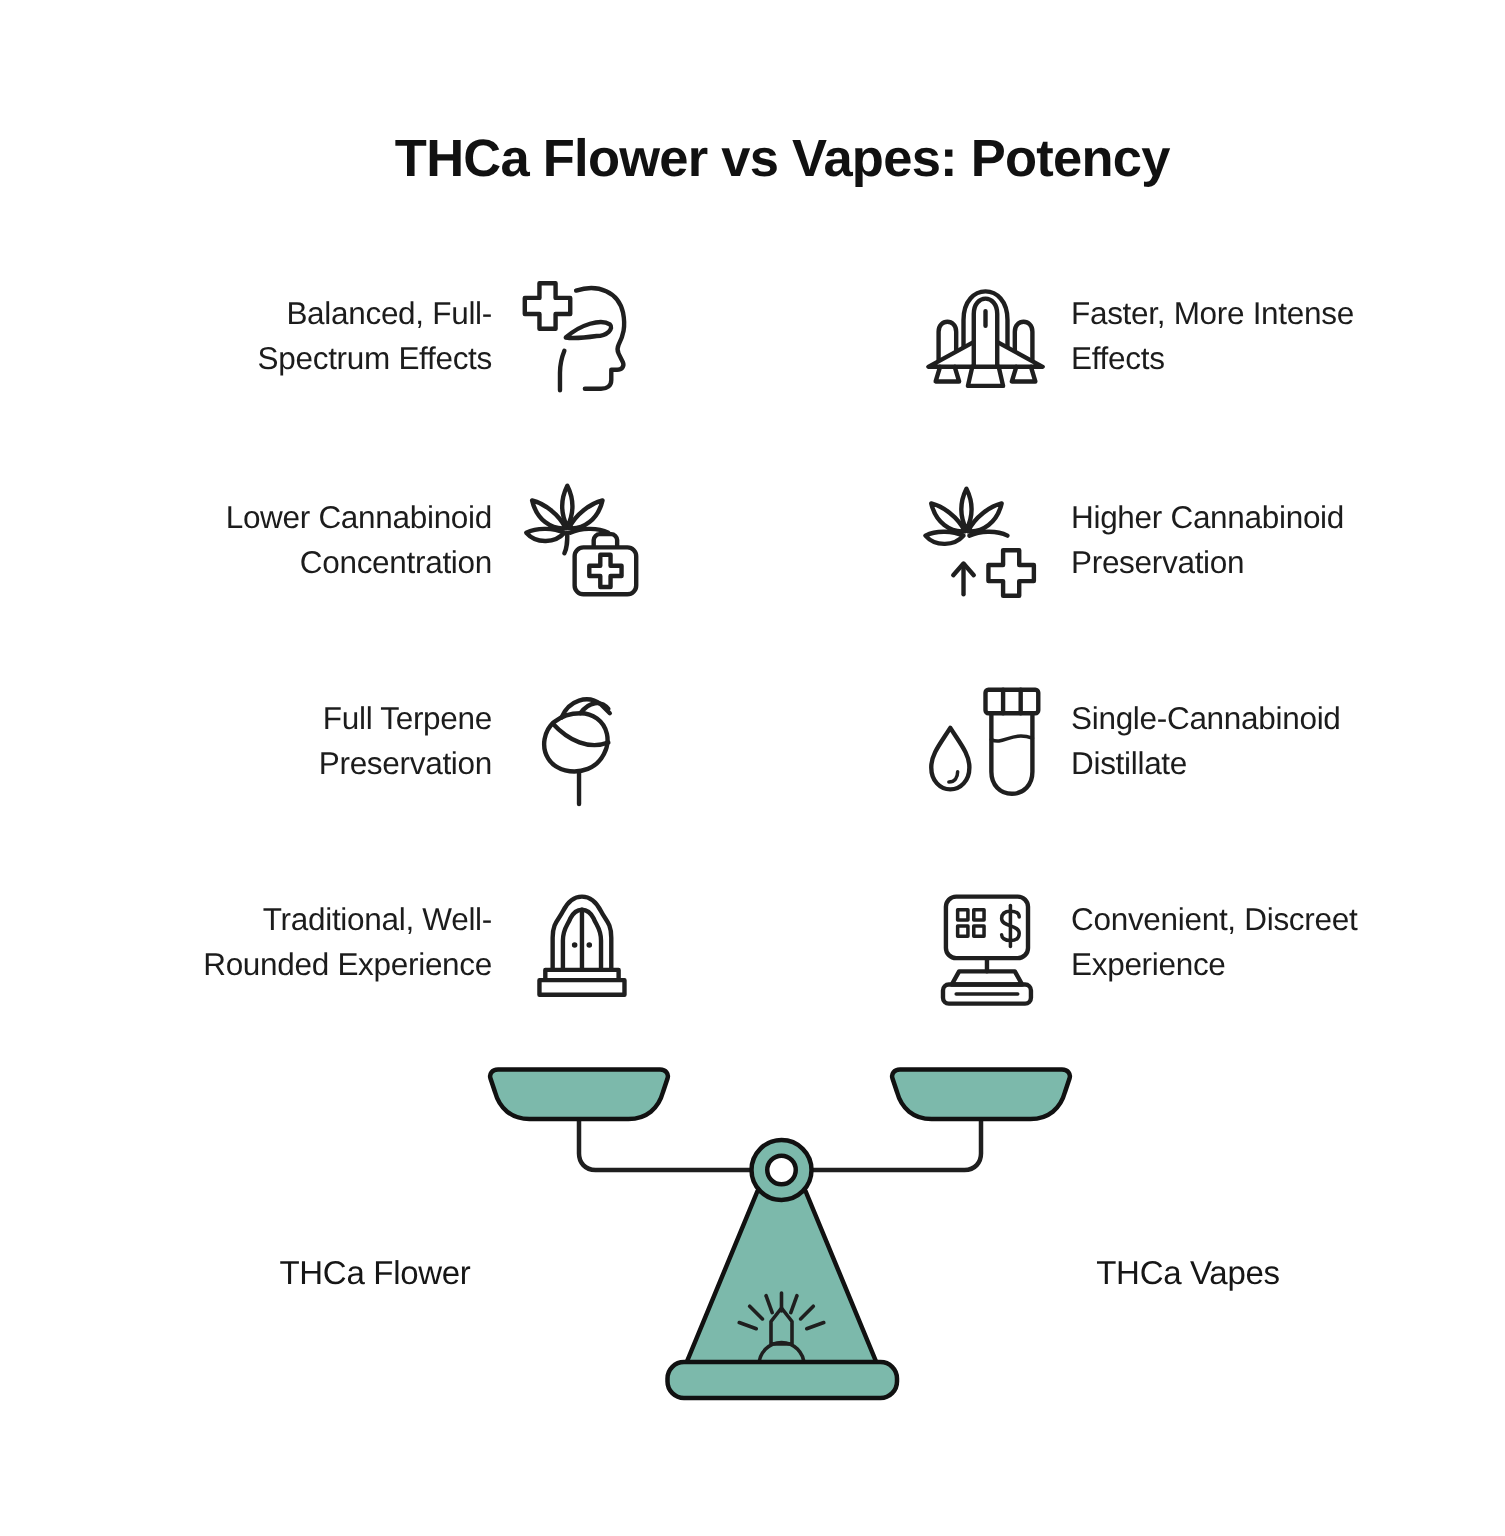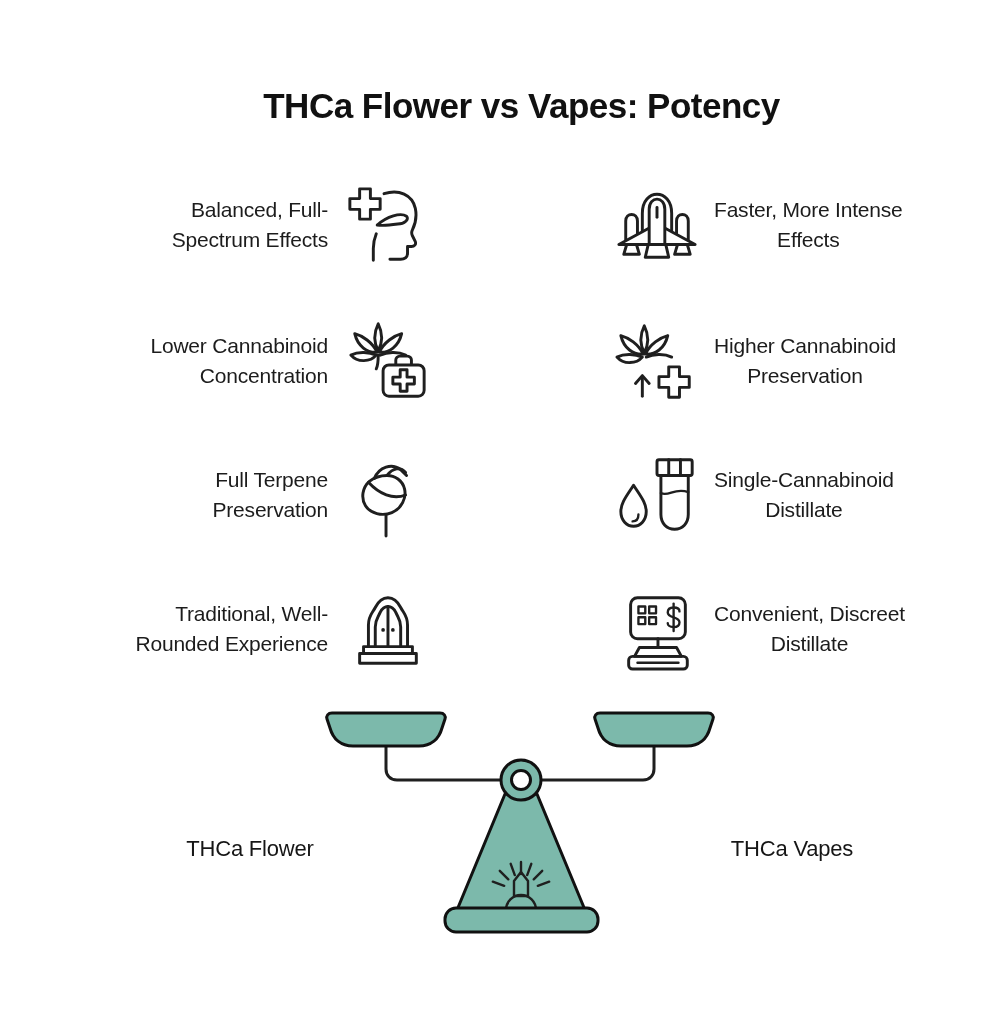--- a/index.html
+++ b/index.html
@@ -11,21 +11,21 @@
     position:absolute;top:86px;left:0;right:0;text-align:center;
     font-size:35px;font-weight:bold;letter-spacing:-0.5px;color:#111;
   }
   .row{position:absolute;height:96px;display:flex;align-items:center;}
   .row.left{left:55px;width:355px;justify-content:flex-end;}
   .row.right{left:594px;width:380px;justify-content:flex-start;}
   .row-text{
     font-size:21px;line-height:1.42;letter-spacing:-0.2px;white-space:pre-line;
   }
   .row.left .row-text{text-align:right;}
-  .row.right .row-text{text-align:center;margin-left:14px;}
+  .row.right .row-text{text-align:left;margin-left:14px;}
   .icon-box{width:86px;height:86px;flex:0 0 86px;}
   .row.left .icon-box{margin-left:16px;}
   .icon-box svg{width:100%;height:100%;}
   .ln{fill:none;stroke:#1f1f1f;stroke-width:3;stroke-linecap:round;stroke-linejoin:round;}
   .ln-thin{fill:none;stroke:#1f1f1f;stroke-width:2.4;stroke-linecap:round;stroke-linejoin:round;}
   .wh{fill:#fff;stroke:#1f1f1f;stroke-width:3;stroke-linecap:round;stroke-linejoin:round;}
   .dot{fill:#1f1f1f;stroke:none;}
   .fill-teal{fill:var(--teal,#7CB9AB);stroke:#111;stroke-width:3;stroke-linejoin:round;}
   .scale-wrap{position:absolute;left:281px;top:700px;width:440px;height:245px;}
   .side-label{
@@ -168,21 +168,21 @@
         <rect class="ln-thin" x="36" y="32" width="7" height="7"></rect>
         <path class="ln-thin" d="M67,26 C67,23 64,22 61,22 C57,22 55,24 55,27 C55,30 58,31 61,32 C64,33 67,34 67,37 C67,40 65,42 61,42 C57,42 55,40 55,38"></path>
         <path class="ln-thin" d="M61,18 V46"></path>
         <path class="ln" d="M45,54 V63"></path>
         <path class="ln" d="M26,63 L21,72 H69 L64,63 Z"></path>
         <rect class="ln" x="15" y="72" width="60" height="13" rx="4"></rect>
         <path class="ln-thin" d="M24,78.5 H66"></path>
       </svg>
     </div>
     <div class="row-text">Convenient, Discreet
-Distillate</div>
+Experience</div>
   </div>
 
   <div class="scale-wrap">
     <svg viewBox="0 0 440 245">
 
       <path class="ln" fill="none" d="M85,46 V69 C85,75 89,80 96,80 H205"></path>
       <path class="ln" fill="none" d="M353,46 V69 C353,75 349,80 342,80 H235"></path>
 
       <path class="fill-teal" d="M31,13 H139 C143,13 145,16 144,19 L141,28 C138,39 130,46 118,46 H52 C40,46 32,39 29,28 L26,19 C25,16 27,13 31,13 Z"></path>
       <path class="fill-teal" transform="translate(268,0)" d="M31,13 H139 C143,13 145,16 144,19 L141,28 C138,39 130,46 118,46 H52 C40,46 32,39 29,28 L26,19 C25,16 27,13 31,13 Z"></path>

